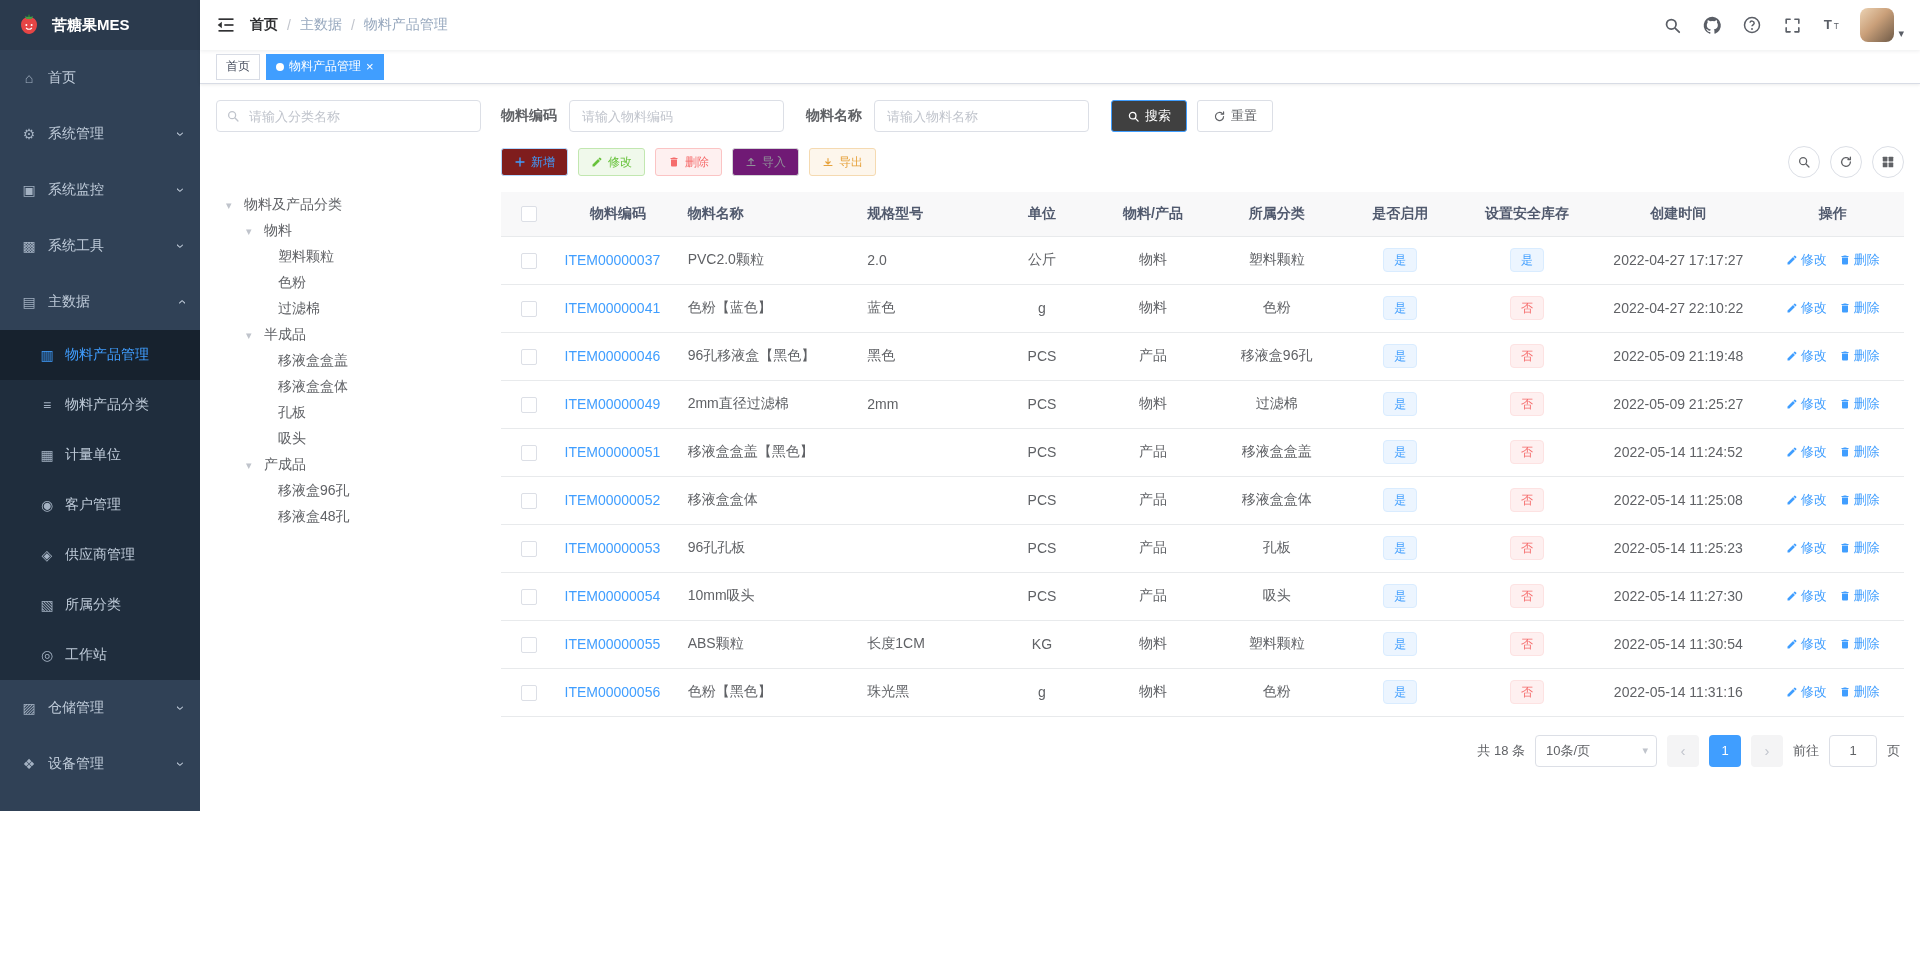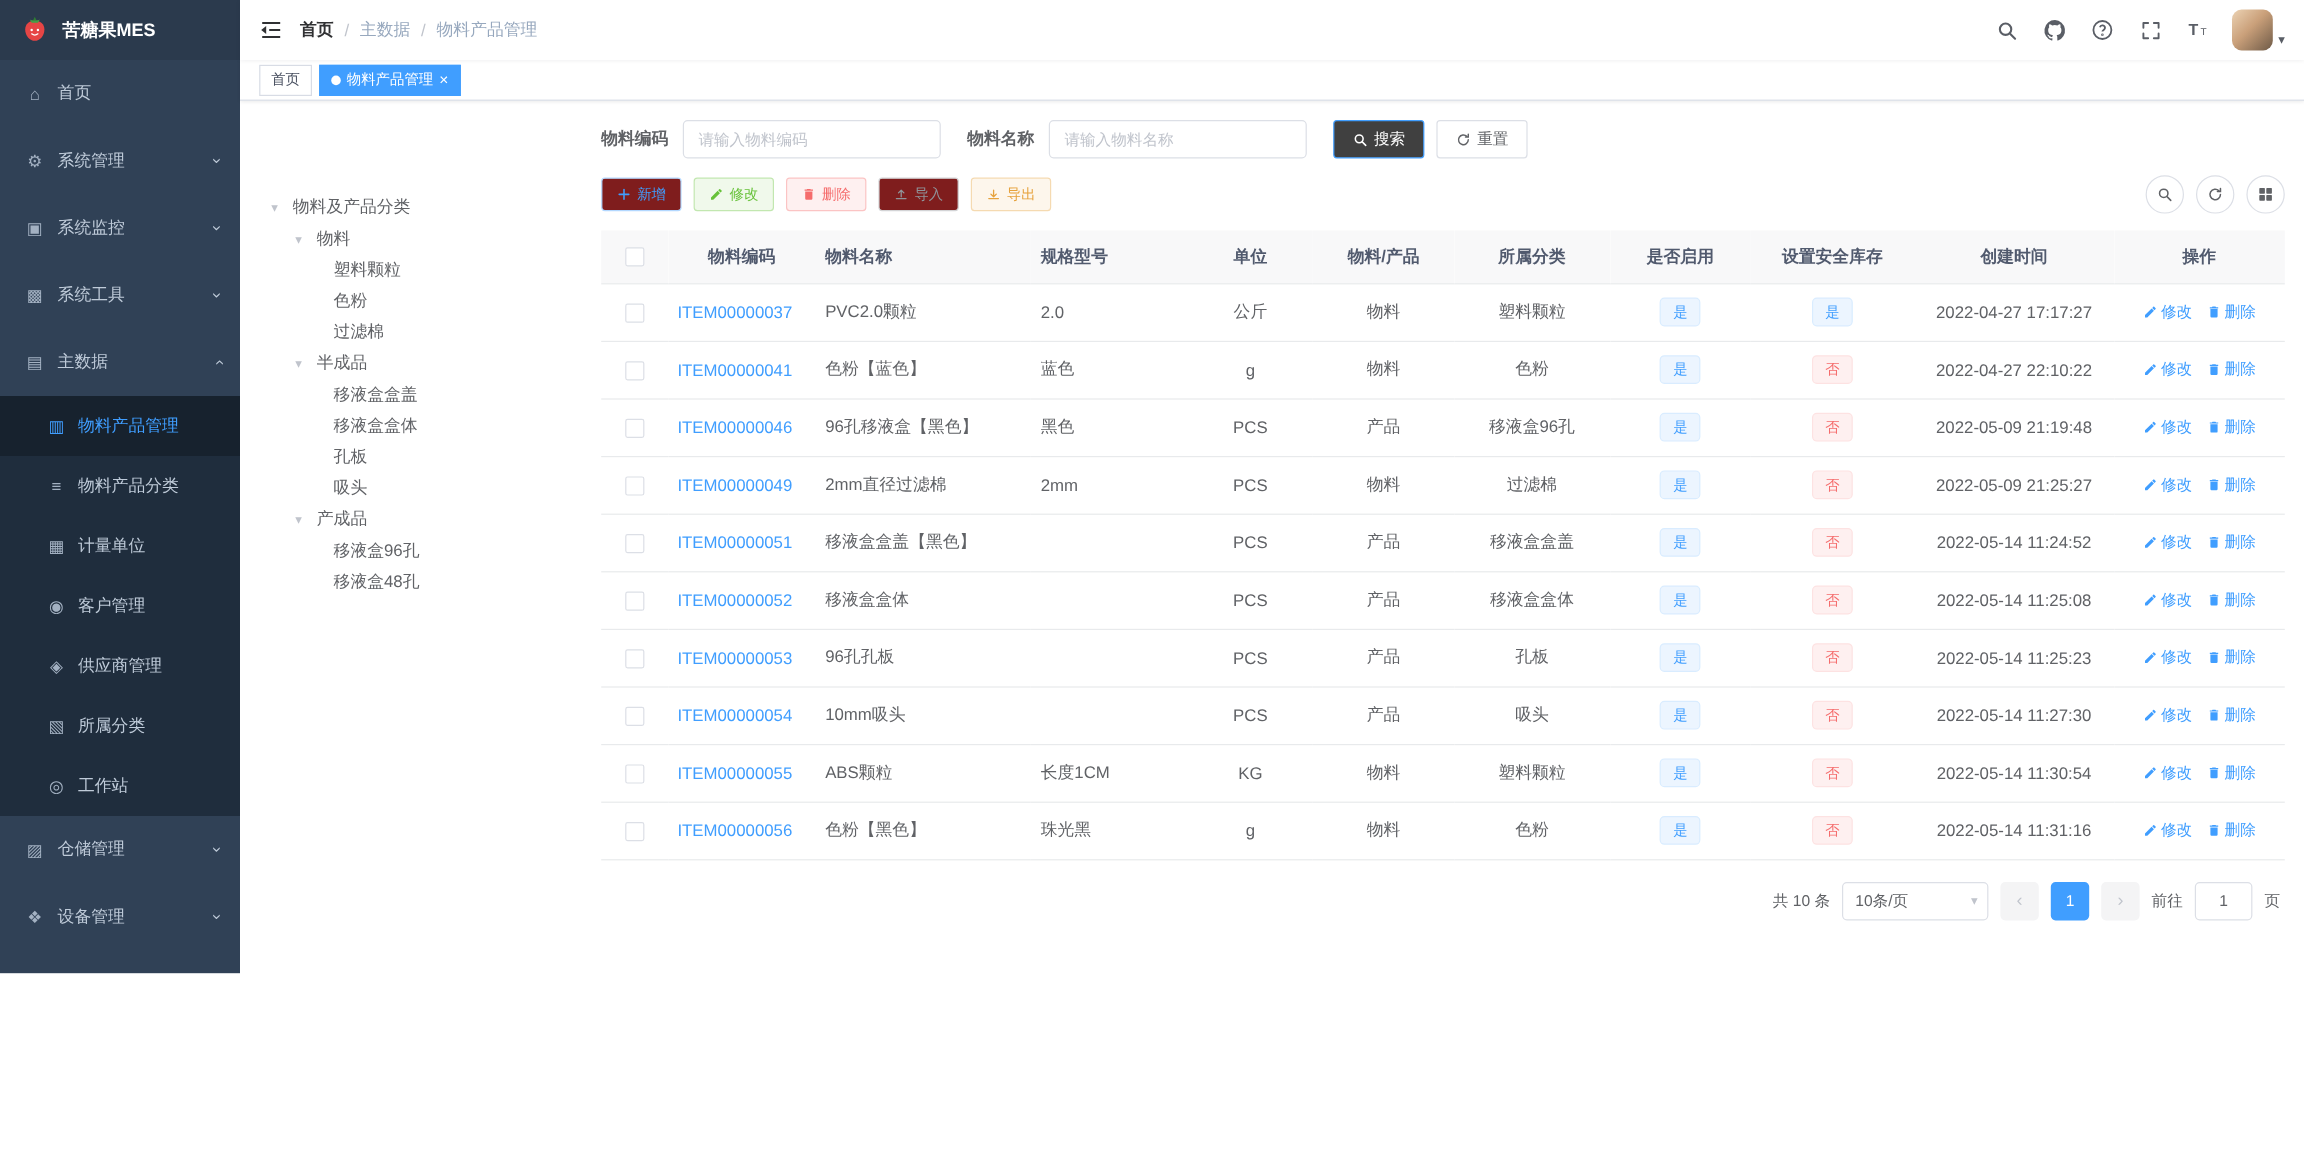--- a/index.html
+++ b/index.html
@@ -64,21 +64,21 @@
   .f-input { width:215px; height:32px; border:1px solid #dcdfe6; border-radius:4px; padding:0 12px; font-size:13px; color:#606266; outline:none; margin-right:22px; font-family:inherit; }
   .btn { display:inline-flex; align-items:center; gap:5px; height:32px; padding:0 15px; border-radius:3px; font-size:13px; cursor:pointer; border:1px solid transparent; font-family:inherit; }
   .btn-primary { background:#404040; border-color:#409eff; color:#fff; }
   .btn-default { background:#fff; border-color:#dcdfe6; color:#606266; margin-left:10px; }
 
   .toolbar { display:flex; align-items:center; gap:10px; margin-bottom:14px; }
   .btn-sm { display:inline-flex; align-items:center; gap:5px; height:28px; padding:0 12px; border-radius:3px; font-size:12px; cursor:pointer; border:1px solid; font-family:inherit; }
   .btn-add { color:#409eff; background:#7f1d1d; border-color:#b3d8ff; }
   .btn-edit { color:#67c23a; background:#f0f9eb; border-color:#c2e7b0; }
   .btn-del { color:#f56c6c; background:#fef0f0; border-color:#fbc4c4; }
-  .btn-import { color:#909399; background:#7f1d1d; border-color:#d3d4d6; }
+  .btn-import { color:#909399; background:#701a75; border-color:#d3d4d6; }
   .btn-export { color:#e6a23c; background:#fdf6ec; border-color:#f5dab1; }
   .toolbar-right { margin-left:auto; display:flex; gap:10px; }
   .circle-btn { width:32px; height:32px; border-radius:50%; border:1px solid #dcdfe6; background:#fff; color:#606266; display:flex; align-items:center; justify-content:center; cursor:pointer; }
 
   table { width:100%; border-collapse:collapse; table-layout:fixed; }
   th { height:44px; background:#f8f8f9; color:#515a6e; font-weight:700; font-size:14px; border-bottom:1px solid #e8eaec; padding:0 8px; white-space:nowrap; overflow:hidden; }
   td { height:48px; font-size:14px; color:#606266; border-bottom:1px solid #e8eaec; padding:0 8px; white-space:nowrap; overflow:hidden; text-overflow:ellipsis; }
   .al-left { text-align:left; }
   .al-center { text-align:center; }
   .checkbox { display:inline-block; width:16px; height:16px; border:1px solid #dcdfe6; border-radius:2px; background:#fff; vertical-align:middle; cursor:pointer; }
@@ -255,20 +255,29 @@
         <div class="tag-item active">
           <span class="tag-dot"></span>
           <span>物料产品管理</span>
           <span class="tag-close">×</span>
         </div>
       </div>
 
     <div class="content">
 
       <div class="left-panel">
+        <div class="tree-search">
+          <span class="search-glyph">
+            <svg width="14" height="14" viewBox="0 0 24 24" fill="none" stroke="currentColor" stroke-width="2.2" stroke-linecap="round">
+                <circle cx="10.5" cy="10.5" r="6"></circle>
+                <path d="M15.5 15.5L20.5 20.5"></path>
+              </svg>
+          </span>
+          <input placeholder="请输入分类名称" style="">
+        </div>
         <div class="tree" id="tree">
             <div class="tree-node depth-0">
               <span class="caret">▾</span>
               <span>物料及产品分类</span>
             </div>
             <div class="tree-node depth-1">
               <span class="caret">▾</span>
               <span>物料</span>
             </div>
             <div class="tree-node depth-2">
@@ -584,21 +593,21 @@
                 <td class="al-center ops"><a><svg width="12" height="12" viewBox="0 0 24 24" fill="currentColor">
                       <path d="M3 17.2V21h3.8L17.9 9.9l-3.8-3.8L3 17.2zM20.7 7.1c.4-.4.4-1 0-1.4l-2.4-2.4c-.4-.4-1-.4-1.4 0l-1.9 1.9 3.8 3.8 1.9-1.9z"></path>
                     </svg>修改</a><a><svg width="12" height="12" viewBox="0 0 24 24" fill="currentColor">
                       <path d="M6 19a2 2 0 0 0 2 2h8a2 2 0 0 0 2-2V7H6v12zM19 4h-3.5l-1-1h-5l-1 1H5v2h14V4z"></path>
                     </svg>删除</a></td>
               </tr>
             </tbody>
         </table>
 
         <div class="pagination">
-          <span>共 10 条</span>
+          <span>共 18 条</span>
           <div class="pg-size">
             <span>10条/页</span>
             <span class="pg-caret">▾</span>
           </div>
           <button class="pg-btn">‹</button>
           <button class="pg-btn page">1</button>
           <button class="pg-btn">›</button>
           <span>前往</span>
           <input class="pg-input" value="1" style="">
           <span>页</span>

